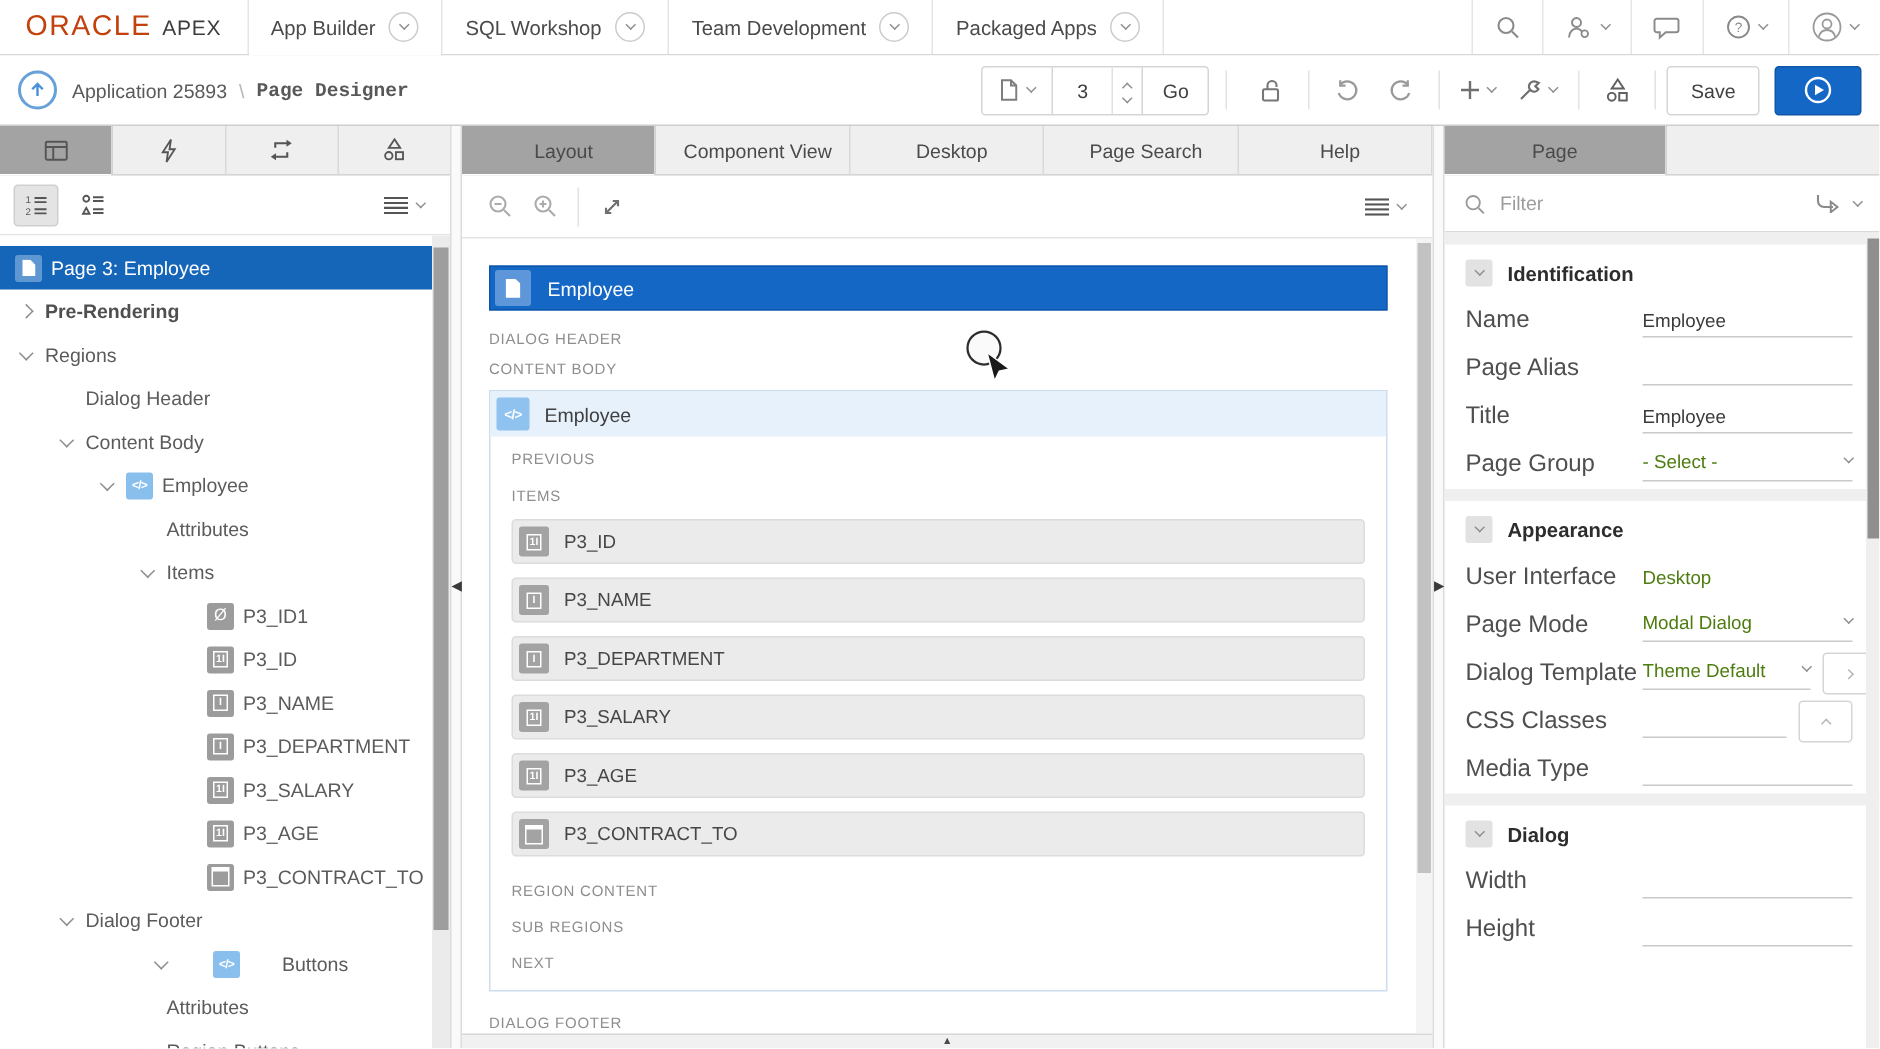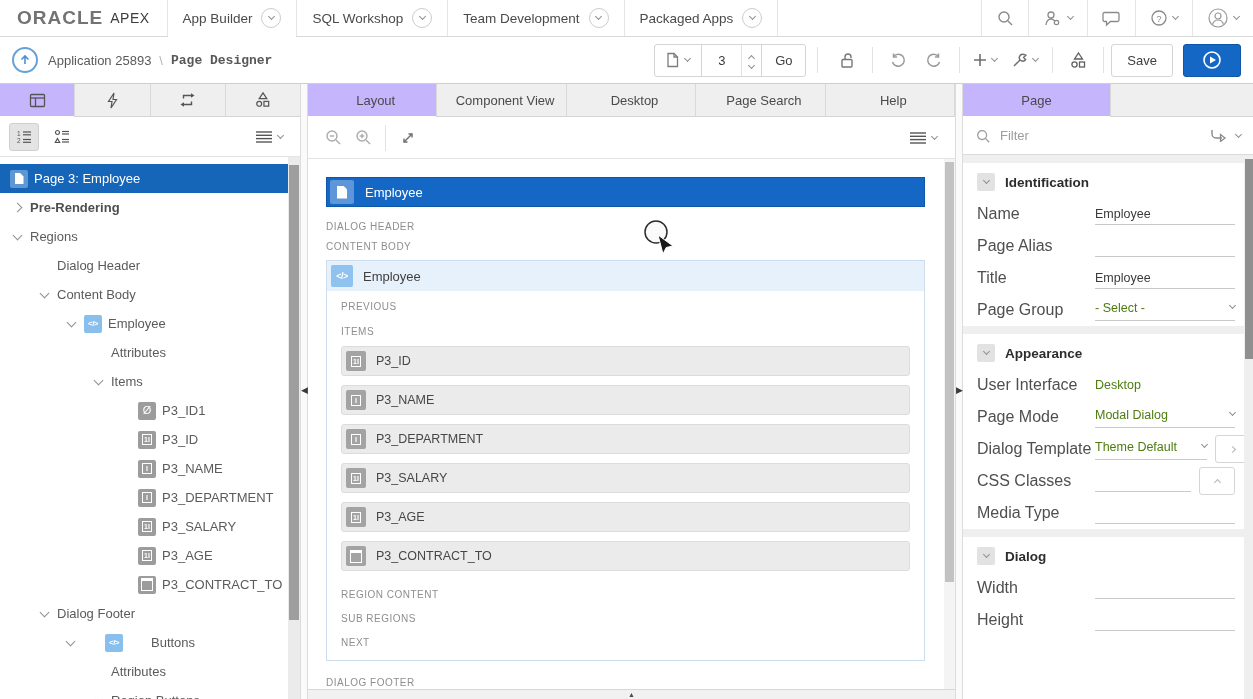--- a/index.html
+++ b/index.html
@@ -9,21 +9,21 @@
 
   
   .cv { display:inline-block; width:7px; height:7px; border-right:1.5px solid #8f8f8f; border-bottom:1.5px solid #8f8f8f; transform:rotate(45deg); margin-top:-3px; }
   .cv.right { transform:rotate(-45deg); margin-top:0; margin-left:-2px; }
   .cv.up { transform:rotate(225deg); margin-top:3px; }
   .cv.sm { width:5px; height:5px; }
 
   
   .topnav { height:37px; display:flex; align-items:stretch; background:#fff; border-bottom:1px solid #d8d8d8; flex:0 0 37px; }
   .logo { display:flex; align-items:center; padding:0 17px; border-right:1px solid #e5e5e5; }
-  .logo-oracle { color:#737373; font-weight:bold; font-size:19px; letter-spacing:1px; }
+  .logo-oracle { color:#c2410c; font-weight:normal; font-size:19px; letter-spacing:1px; }
   .logo-apex { color:#3d3d3d; font-size:14px; margin-left:7px; letter-spacing:.5px; }
   .nav-tab { position:relative; display:flex; align-items:center; gap:9px; padding:0 15px; border-right:1px solid #e5e5e5; font-size:13.5px; color:#4a4a4a; cursor:default; }
   .nav-tab.active::after { content:""; position:absolute; left:0; right:0; bottom:-1px; height:1px; background:#fff; }
   .circ { width:20px; height:20px; border:1px solid #ccc; border-radius:50%; display:flex; align-items:center; justify-content:center; }
   .nav-icons { margin-left:auto; display:flex; }
   .nav-icon-btn { border-left:1px solid #e5e5e5; display:flex; align-items:center; justify-content:center; gap:5px; padding:0 14px; }
 
   
   .toolbar { height:47px; flex:0 0 47px; display:flex; align-items:center; padding:0 12px; background:#fff; border-bottom:1px solid #cecece; }
   .up-circ { width:26px; height:26px; border:2px solid #66a1d9; border-radius:50%; display:flex; align-items:center; justify-content:center; margin-right:10px; }
@@ -41,21 +41,21 @@
   .vsep { width:1px; height:26px; background:#e2e2e2; margin:0 7px; }
   .btn { height:33px; padding:0 15px; background:#fff; border:1px solid #d5d5d5; border-radius:3px; font-size:13px; color:#404040; display:flex; align-items:center; }
   .btn-run { width:58px; background:#1467c5; border-color:#0f56a6; justify-content:center; margin-left:10px; }
 
   
   .main { flex:1; display:flex; min-height:0; }
 
   
   .ptabs { height:33px; flex:0 0 33px; display:flex; background:#efefef; border-bottom:1px solid #d4d4d4; }
   .ptab { position:relative; display:flex; align-items:center; justify-content:center; gap:7px; border-right:1px solid #d9d9d9; font-size:13px; color:#4a4a4a; }
-  .ptab.active { background:#c4b5fd; }
+  .ptab.active { background:#a3a3a3; }
   .ptab.active::after { content:""; position:absolute; left:0; right:0; bottom:-1px; height:1px; background:#fff; }
 
   
   .left-panel { width:300px; flex:0 0 300px; display:flex; flex-direction:column; background:#fff; min-height:0; }
   .left-panel .ptab { flex:1; }
   .left-actions { height:40px; flex:0 0 40px; display:flex; align-items:center; gap:8px; padding:0 9px; border-bottom:1px solid #e3e3e3; }
   .toggle-btn { width:30px; height:28px; background:#e4e4e4; border:1px solid #cfcfcf; border-radius:3px; display:flex; align-items:center; justify-content:center; }
   .flat-btn { width:30px; height:28px; display:flex; align-items:center; justify-content:center; }
   .menu-right { margin-left:auto; display:flex; align-items:center; gap:6px; padding-right:8px; }
 
@@ -429,21 +429,21 @@
             <div class="tree-row style-normal" style="padding-left: 118px;">
               <span class="tw chev-blank"></span>
               <span class="ticon icon-date"></span>
               <span>P3_CONTRACT_TO</span>
             </div>
             <div class="tree-row style-normal" style="padding-left: 37px;">
               <span class="tw chev-down"></span>
 
               <span>Dialog Footer</span>
             </div>
-            <div class="tree-row style-normal" style="padding-left: 63px; gap: 28px;">
+            <div class="tree-row style-normal" style="padding-left: 100px; gap: 28px;">
               <span class="tw chev-down"></span>
               <span class="ticon icon-code"></span>
               <span>Buttons</span>
             </div>
             <div class="tree-row style-normal" style="padding-left: 91px;">
               <span class="tw chev-blank"></span>
 
               <span>Attributes</span>
             </div>
             <div class="tree-row style-normal" style="padding-left: 91px;">

